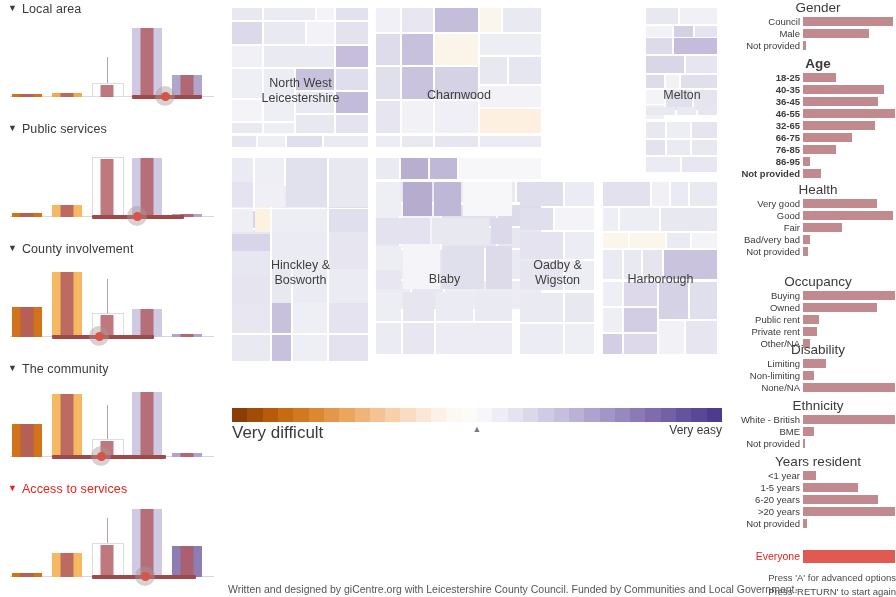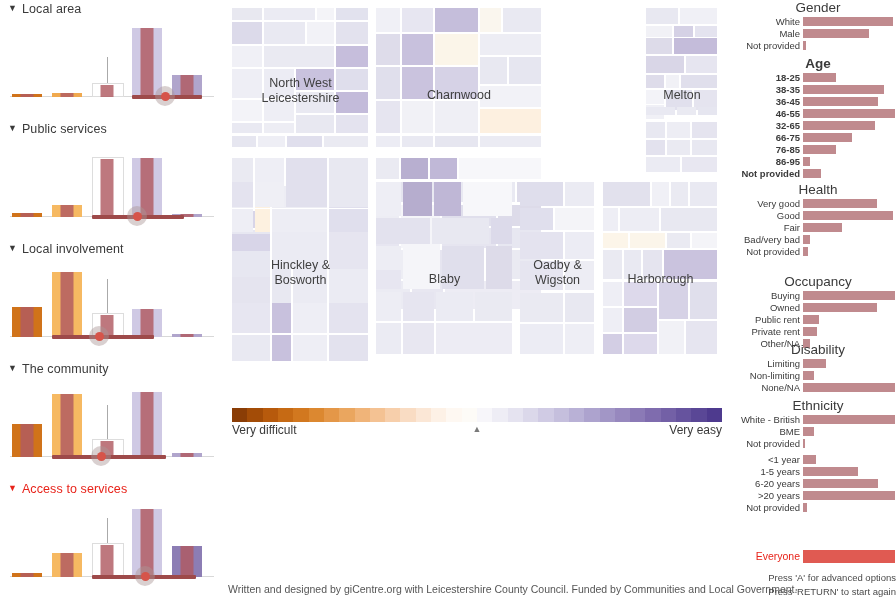--- a/index.html
+++ b/index.html
@@ -37,21 +37,21 @@
   .center{position:absolute;left:228px;top:0;width:512px;height:597px;}
   .tm-group{position:absolute;}
   .tm-cell{position:absolute;box-sizing:border-box;}
   .tm-label{position:absolute;text-align:center;font-size:12.5px;color:#3f3f3f;
             line-height:15px;white-space:pre-line;pointer-events:none;}
 
   .legend{position:absolute;left:4px;top:408px;width:490px;}
   .legend-bar{position:relative;height:14px;width:100%;display:flex;}
   .legend-bar span{flex:1 1 auto;height:100%;}
   .legend-row{position:relative;height:18px;margin-top:1px;}
-  .legend-left{position:absolute;left:0;top:0;font-size:12px;color:#3a3a3a;}
+  .legend-left{position:absolute;left:0;top:0;font-size:17px;color:#3a3a3a;}
   .legend-right{position:absolute;right:0;top:0;font-size:12px;color:#3a3a3a;}
   .legend-mark{position:absolute;left:50%;top:0px;transform:translateX(-50%);
                font-size:9px;color:#7a7a7a;line-height:12px;}
 
   .center-title{position:absolute;left:0;top:480px;width:512px;text-align:center;
                 font-family:"Liberation Serif", serif;font-size:21px;color:#3a3a3a;}
   .credit{position:absolute;left:0;top:583px;width:512px;text-align:center;
           font-size:10.5px;color:#555;white-space:nowrap;}
 
   
@@ -132,21 +132,21 @@
             <div class="bg-bar" style="height: 3px; background: rgb(176, 165, 204);"></div>
             <div class="fg-bar" style="height: 3px; width: 13px; opacity: 0.82;"></div>
           </div>
           <div class="beam" style="left: 92px; width: 92px; bottom: 8px;"></div>
           <div class="fulcrum" style="left: 127px; bottom: 1px;"></div>
         </div>
       </div>
       <div class="topic" style="top: 240px;">
         <div class="topic-head">
           <span class="tri">▼</span>
-          <span class="topic-label">Local involvement</span>
+          <span class="topic-label">County involvement</span>
         </div>
         <div class="mini">
           <div class="baseline" style="bottom: 10px;"></div>
           <div class="bargrp" style="left: 12px; width: 30px; bottom: 10px;">
             <div class="bg-bar" style="height: 30.24px; background: rgb(208, 115, 26);"></div>
             <div class="fg-bar" style="height: 30.24px; width: 13px; opacity: 0.82;"></div>
           </div>
           <div class="bargrp" style="left: 52px; width: 30px; bottom: 10px;">
             <div class="bg-bar" style="height: 64.8px; background: rgb(246, 185, 98);"></div>
             <div class="fg-bar" style="height: 64.8px; width: 13px; opacity: 0.82;"></div>
@@ -503,40 +503,40 @@
     </div>
 
     <div class="credit">Written and designed by giCentre.org with Leicestershire County Council. Funded by Communities and Local Government.</div>
   </div>
 
   <div class="right">
     <div id="sections">
         <div class="sect" style="top: 0px;">
           <div class="sect-title">Gender</div>
           <div class="row">
-            <span class="row-label">White</span>
+            <span class="row-label">Council</span>
             <span class="row-bar" style="width: 90.16px;"></span>
           </div>
           <div class="row">
             <span class="row-label">Male</span>
             <span class="row-bar" style="width: 66.24px;"></span>
           </div>
           <div class="row">
             <span class="row-label">Not provided</span>
             <span class="row-bar" style="width: 3.22px;"></span>
           </div>
         </div>
         <div class="sect" style="top: 56px; font-weight: bold;">
           <div class="sect-title">Age</div>
           <div class="row">
             <span class="row-label">18-25</span>
             <span class="row-bar" style="width: 33.12px;"></span>
           </div>
           <div class="row">
-            <span class="row-label">38-35</span>
+            <span class="row-label">40-35</span>
             <span class="row-bar" style="width: 80.96px;"></span>
           </div>
           <div class="row">
             <span class="row-label">36-45</span>
             <span class="row-bar" style="width: 75.44px;"></span>
           </div>
           <div class="row">
             <span class="row-label">46-55</span>
             <span class="row-bar" style="width: 92px;"></span>
           </div>
@@ -631,20 +631,21 @@
           <div class="row">
             <span class="row-label">BME</span>
             <span class="row-bar" style="width: 11.04px;"></span>
           </div>
           <div class="row">
             <span class="row-label">Not provided</span>
             <span class="row-bar" style="width: 2.3px;"></span>
           </div>
         </div>
         <div class="sect" style="top: 454px;">
+          <div class="sect-title">Years resident</div>
           <div class="row">
             <span class="row-label">&lt;1 year</span>
             <span class="row-bar" style="width: 12.88px;"></span>
           </div>
           <div class="row">
             <span class="row-label">1-5 years</span>
             <span class="row-bar" style="width: 55.2px;"></span>
           </div>
           <div class="row">
             <span class="row-label">6-20 years</span>

